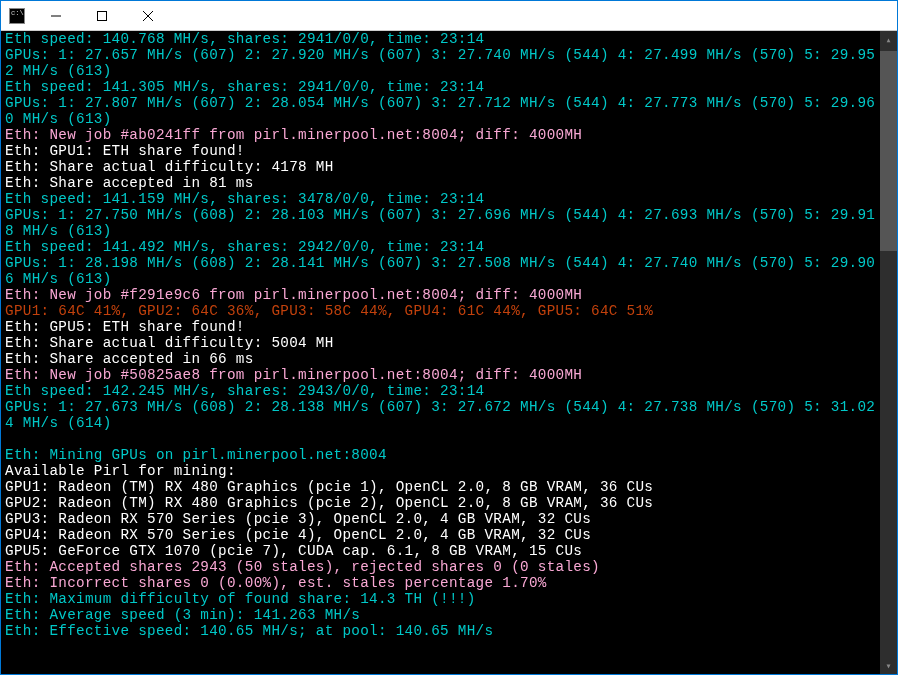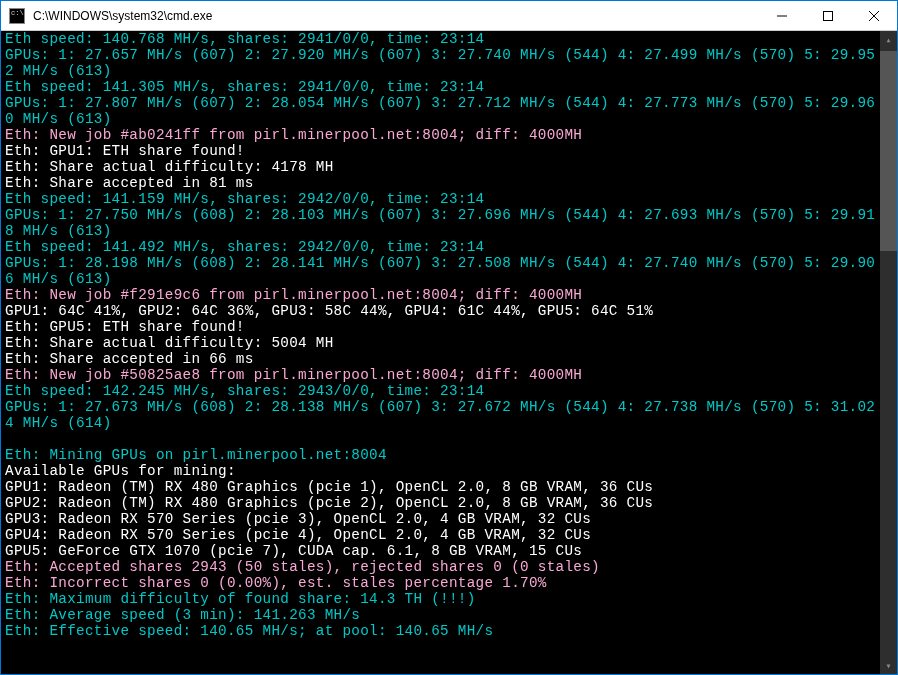--- a/index.html
+++ b/index.html
@@ -110,32 +110,31 @@
       display: flex;
       align-items: center;
       justify-content: center;
       color: #888;
       font-size: 10px;
     }
     .scrollbar-arrow.up { top: 0; }
     .scrollbar-arrow.down { bottom: 0; }
     .c-cyan { color: #00c8c8; text-align: right; }
     .c-green { color: #ffffff; }
-    .c-magenta { color: #ffffff; }
+    .c-magenta { color: #c2410c; }
     .c-white { color: #ffffff; }
     .c-gray { color: #f9a8d4; }
   </style>
 </head>
 <body>
 
 <div class="window">
 
   <div class="titlebar">
     <div class="titlebar-icon"></div>
-    <div class="titlebar-title">C:\WINDOWS\system32\cmd.exe</div>
     <div class="titlebar-buttons">
       <div class="titlebar-btn">
         <svg viewBox="0 0 10 10">
             <line x1="0" y1="5" x2="10" y2="5" stroke="#000" stroke-width="1"></line>
           </svg>
       </div>
       <div class="titlebar-btn">
         <svg viewBox="0 0 10 10">
             <rect x="0.5" y="0.5" width="9" height="9" fill="none" stroke="#000" stroke-width="1"></rect>
           </svg>
@@ -151,35 +150,35 @@
 
   <div class="terminal-wrapper">
     <div class="terminal" id="terminal"><span class="c-cyan">Eth speed: 140.768 MH/s, shares: 2941/0/0, time: 23:14</span>
 <span class="c-cyan">GPUs: 1: 27.657 MH/s (607) 2: 27.920 MH/s (607) 3: 27.740 MH/s (544) 4: 27.499 MH/s (570) 5: 29.952 MH/s (613)</span>
 <span class="c-cyan">Eth speed: 141.305 MH/s, shares: 2941/0/0, time: 23:14</span>
 <span class="c-cyan">GPUs: 1: 27.807 MH/s (607) 2: 28.054 MH/s (607) 3: 27.712 MH/s (544) 4: 27.773 MH/s (570) 5: 29.960 MH/s (613)</span>
 <span class="c-gray">Eth: New job #ab0241ff from pirl.minerpool.net:8004; diff: 4000MH</span>
 <span class="c-green">Eth: GPU1: ETH share found!</span>
 <span class="c-green">Eth: Share actual difficulty: 4178 MH</span>
 <span class="c-green">Eth: Share accepted in 81 ms</span>
-<span class="c-cyan">Eth speed: 141.159 MH/s, shares: 2942/0/0, time: 23:14</span>
+<span class="c-cyan">Eth speed: 141.159 MH/s, shares: 3478/0/0, time: 23:14</span>
 <span class="c-cyan">GPUs: 1: 27.750 MH/s (608) 2: 28.103 MH/s (607) 3: 27.696 MH/s (544) 4: 27.693 MH/s (570) 5: 29.918 MH/s (613)</span>
 <span class="c-cyan">Eth speed: 141.492 MH/s, shares: 2942/0/0, time: 23:14</span>
 <span class="c-cyan">GPUs: 1: 28.198 MH/s (608) 2: 28.141 MH/s (607) 3: 27.508 MH/s (544) 4: 27.740 MH/s (570) 5: 29.906 MH/s (613)</span>
 <span class="c-gray">Eth: New job #f291e9c6 from pirl.minerpool.net:8004; diff: 4000MH</span>
 <span class="c-magenta">GPU1: 64C 41%, GPU2: 64C 36%, GPU3: 58C 44%, GPU4: 61C 44%, GPU5: 64C 51%</span>
 <span class="c-green">Eth: GPU5: ETH share found!</span>
 <span class="c-green">Eth: Share actual difficulty: 5004 MH</span>
 <span class="c-green">Eth: Share accepted in 66 ms</span>
 <span class="c-gray">Eth: New job #50825ae8 from pirl.minerpool.net:8004; diff: 4000MH</span>
 <span class="c-cyan">Eth speed: 142.245 MH/s, shares: 2943/0/0, time: 23:14</span>
 <span class="c-cyan">GPUs: 1: 27.673 MH/s (608) 2: 28.138 MH/s (607) 3: 27.672 MH/s (544) 4: 27.738 MH/s (570) 5: 31.024 MH/s (614)</span>
 <span class="c-cyan"></span>
 <span class="c-cyan">Eth: Mining GPUs on pirl.minerpool.net:8004</span>
-<span class="c-white">Available GPUs for mining:</span>
+<span class="c-white">Available Pirl for mining:</span>
 <span class="c-green">GPU1: Radeon (TM) RX 480 Graphics (pcie 1), OpenCL 2.0, 8 GB VRAM, 36 CUs</span>
 <span class="c-green">GPU2: Radeon (TM) RX 480 Graphics (pcie 2), OpenCL 2.0, 8 GB VRAM, 36 CUs</span>
 <span class="c-green">GPU3: Radeon RX 570 Series (pcie 3), OpenCL 2.0, 4 GB VRAM, 32 CUs</span>
 <span class="c-green">GPU4: Radeon RX 570 Series (pcie 4), OpenCL 2.0, 4 GB VRAM, 32 CUs</span>
 <span class="c-green">GPU5: GeForce GTX 1070 (pcie 7), CUDA cap. 6.1, 8 GB VRAM, 15 CUs</span>
 <span class="c-gray">Eth: Accepted shares 2943 (50 stales), rejected shares 0 (0 stales)</span>
 <span class="c-gray">Eth: Incorrect shares 0 (0.00%), est. stales percentage 1.70%</span>
 <span class="c-cyan">Eth: Maximum difficulty of found share: 14.3 TH (!!!)</span>
 <span class="c-cyan">Eth: Average speed (3 min): 141.263 MH/s</span>
 <span class="c-cyan">Eth: Effective speed: 140.65 MH/s; at pool: 140.65 MH/s</span>

